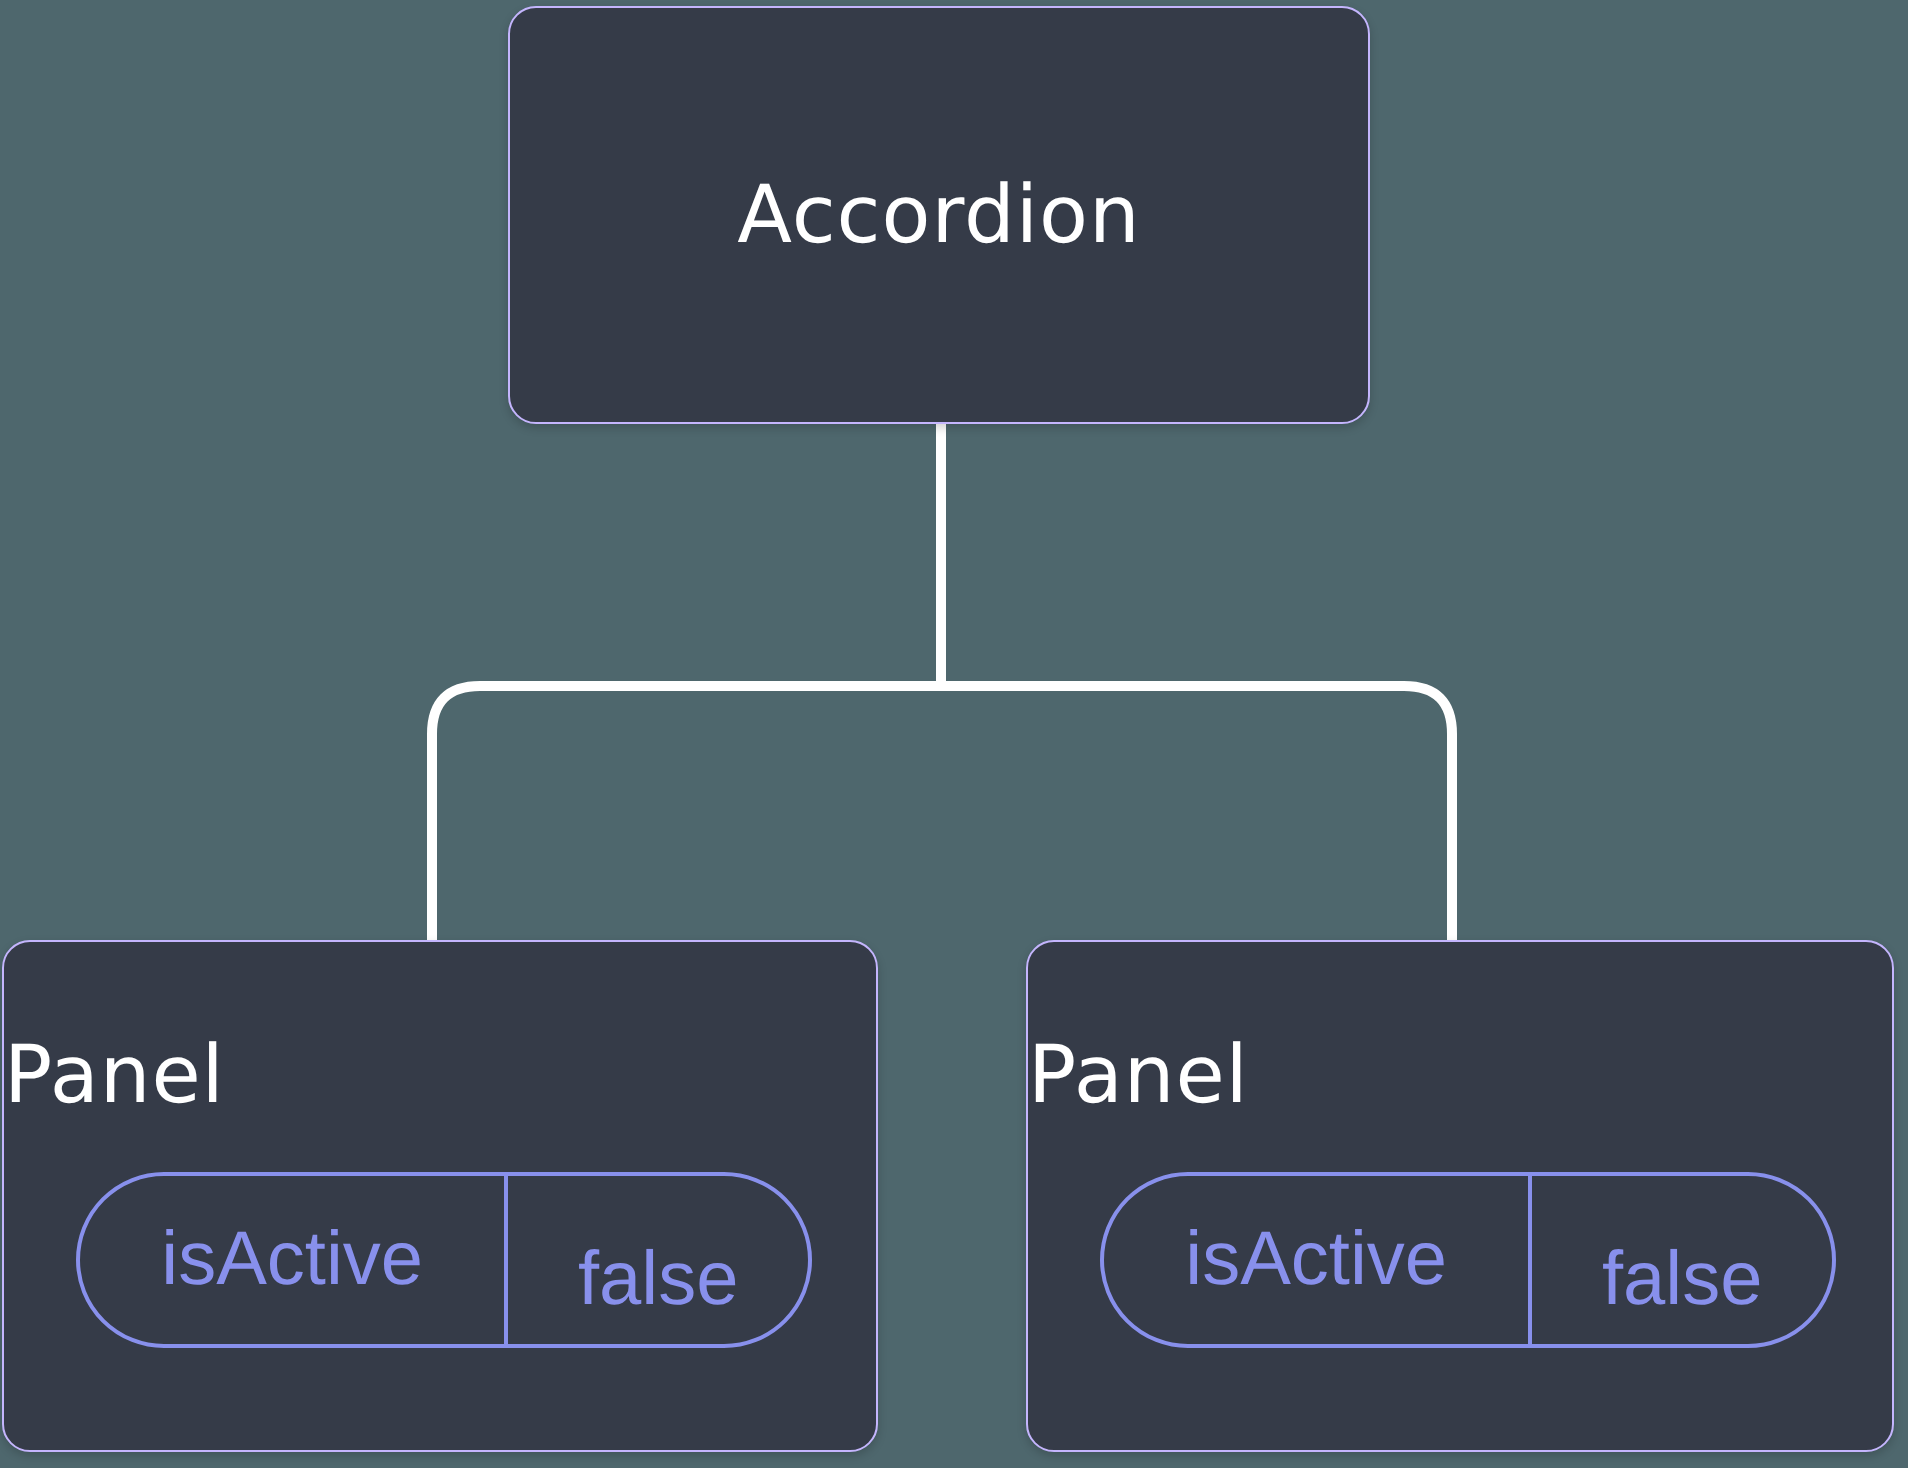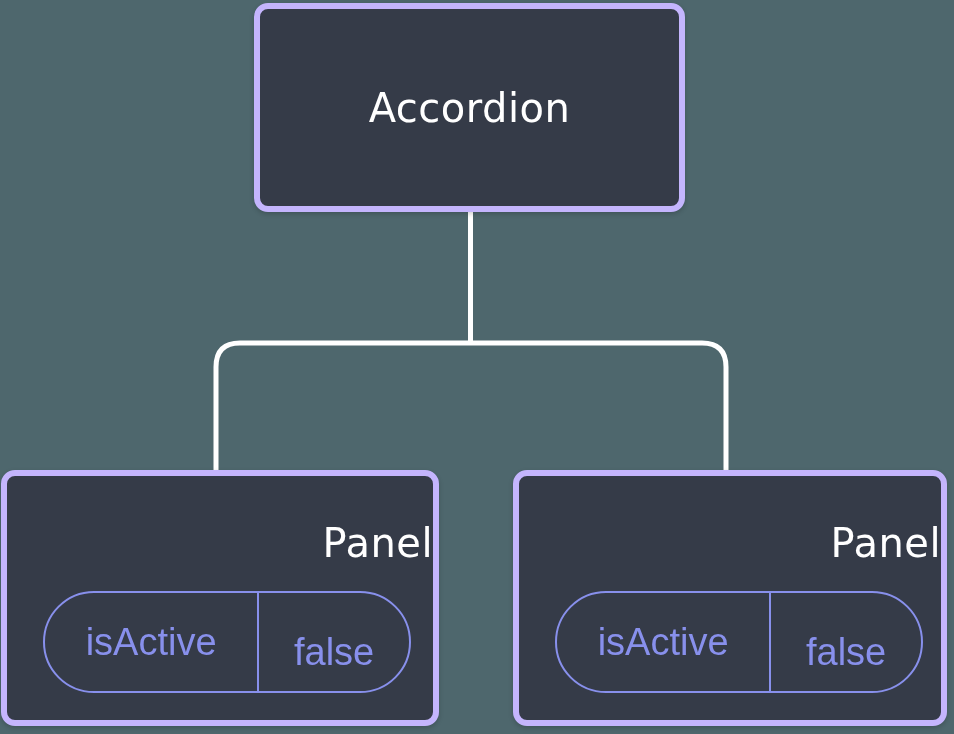--- a/index.html
+++ b/index.html
@@ -27,21 +27,21 @@
     fill: none;
     stroke: #FFFFFF;
     stroke-width: 5;
     stroke-linecap: butt;
   }
 
   
   .node {
     position: absolute;
     background: #353B48;
-    border: 6px solid #c4b5fd;
+    border: 1px solid #c4b5fd;
     border-radius: 14px;
     box-sizing: border-box;
     box-shadow: 0 2px 5px rgba(0,0,0,0.18);
     z-index: 1;
   }
   .node-root {
     left: 254px;
     top: 3px;
     width: 431px;
     height: 209px;
@@ -66,31 +66,31 @@
     font-size: 40px;
     font-weight: 400;
     letter-spacing: 0.5px;
     white-space: nowrap;
   }
   .panel-title {
     position: absolute;
     left: 0;
     top: 42px;
     width: 100%;
-    text-align: right;
+    text-align: left;
     line-height: 50px;
   }
 
   
   .state-pill {
     position: absolute;
     left: 36px;
     top: 115px;
     width: 368px;
-    height: 102px;
+    height: 88px;
     border: 2.5px solid #8890EC;
     border-radius: 51px;
     box-sizing: border-box;
     display: flex;
     align-items: stretch;
     overflow: hidden;
   }
   .state-cell {
     display: flex;
     align-items: center;

